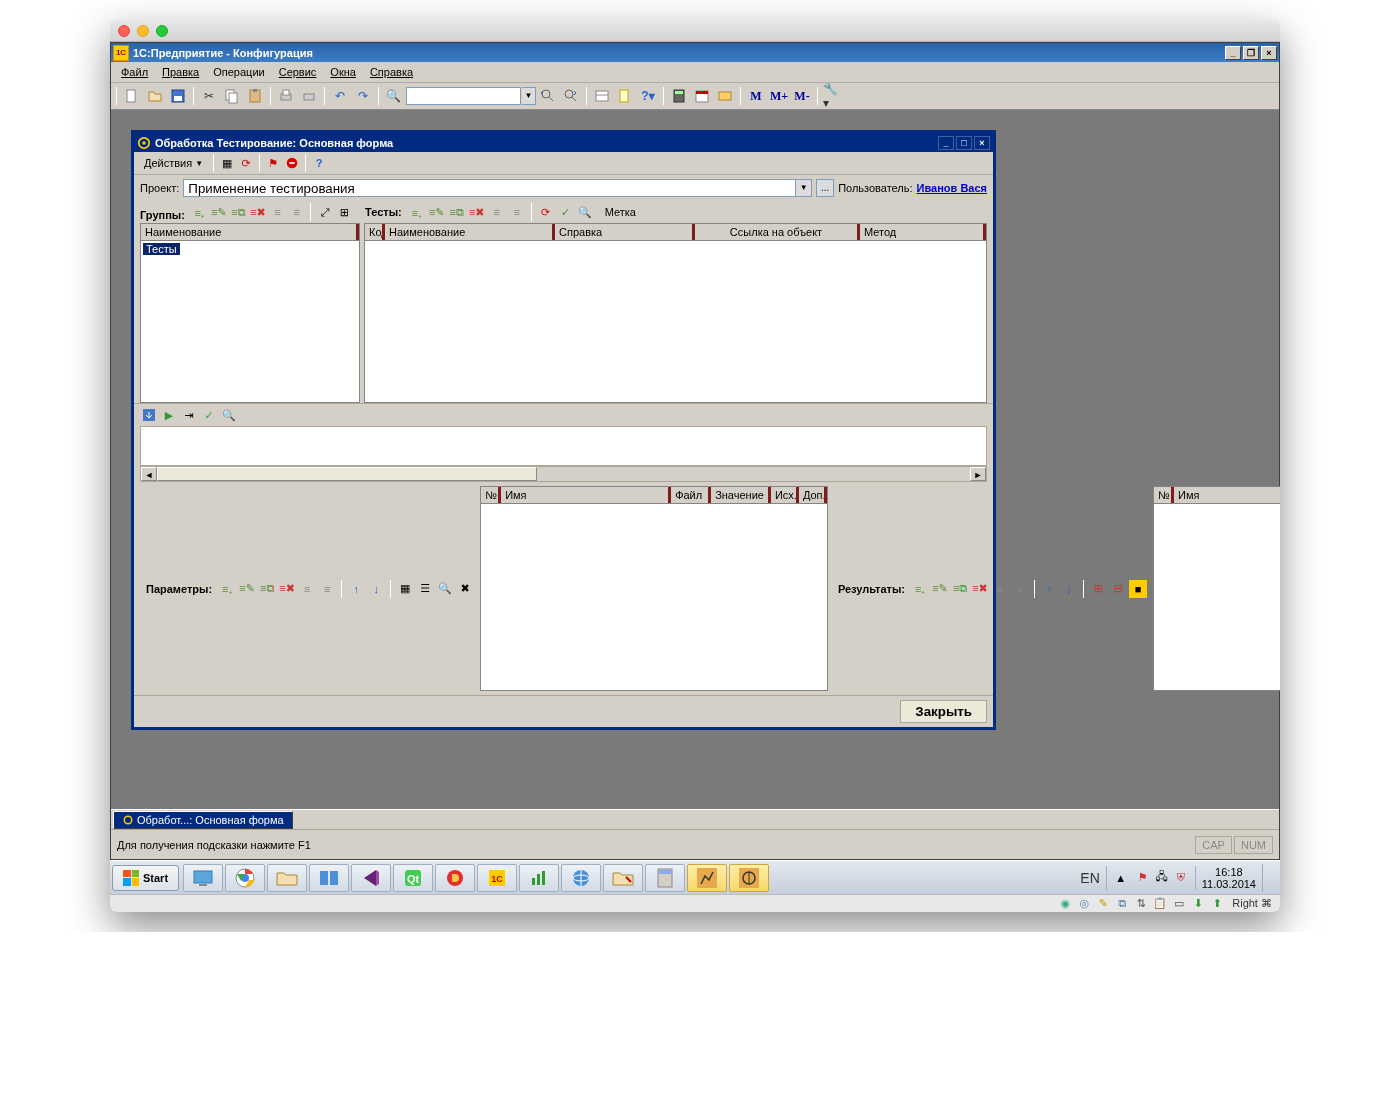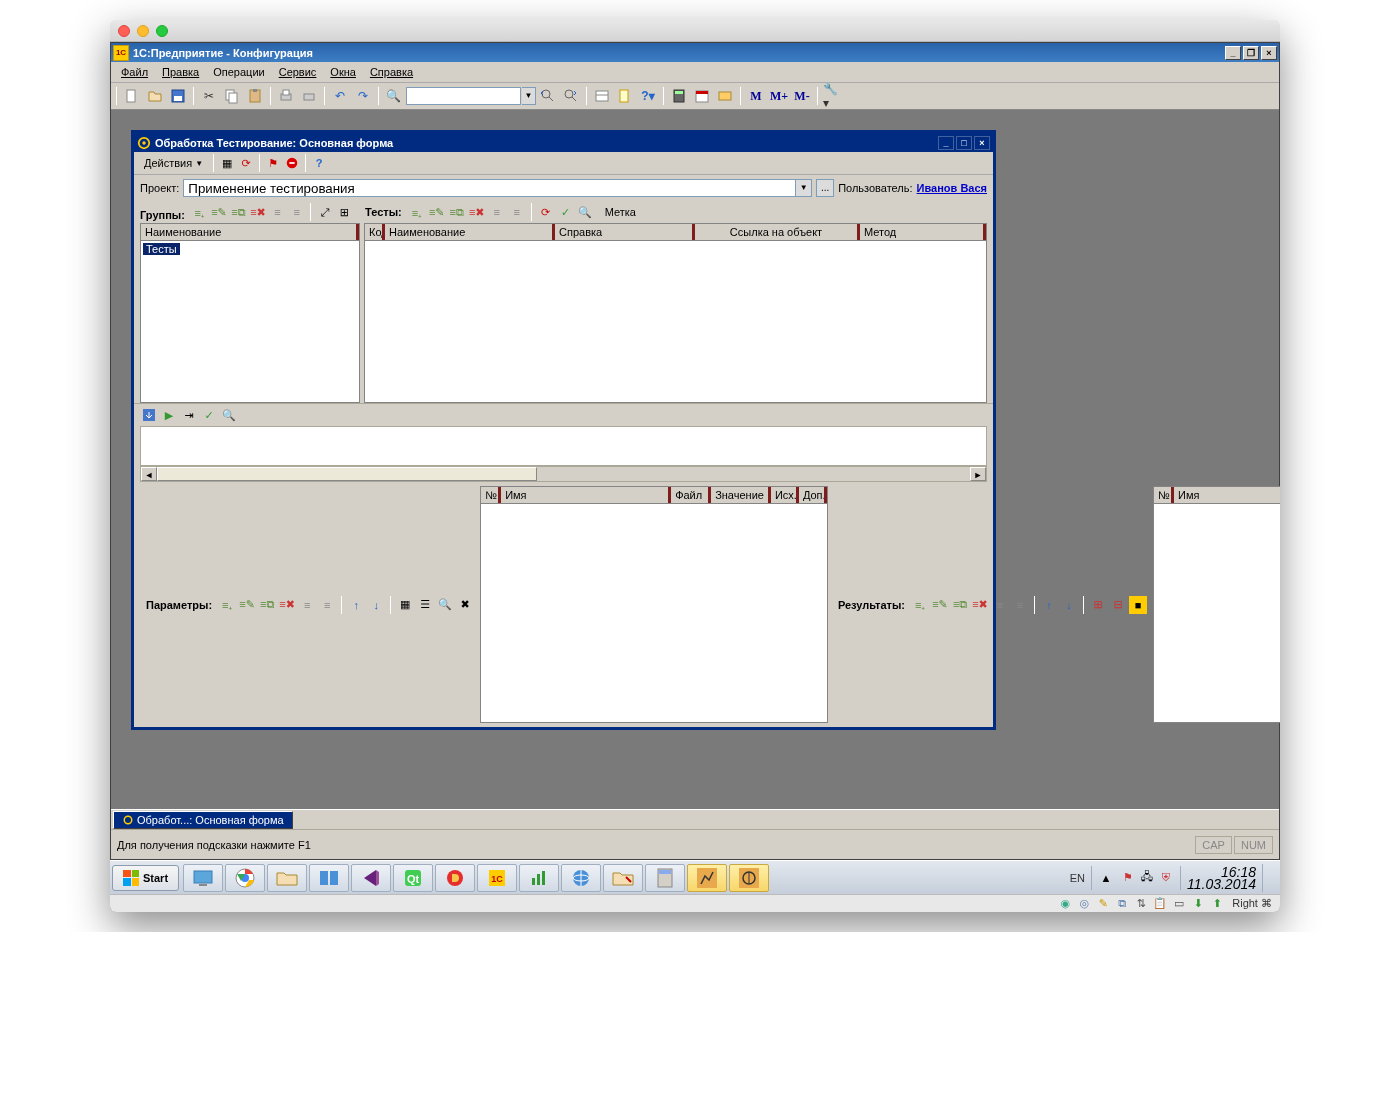--- a/index.html
+++ b/index.html
@@ -104,24 +104,24 @@
 
 .win-taskbar { position: absolute; left: 0; right: 0; bottom: 18px; height: 34px; background: linear-gradient(#e3e8ef,#c5ceda); border-top: 1px solid #fff; display: flex; align-items: center; padding: 2px; }
 .start-btn { padding: 4px 10px; background: linear-gradient(#f5f5f5,#dce1e8); border: 1px solid #8b9bb0; border-radius: 3px; cursor: pointer; font-weight: bold; display: flex; align-items: center; gap: 4px; }
 .win-logo { width: 16px; height: 16px; display: grid; grid-template-columns: 1fr 1fr; grid-template-rows: 1fr 1fr; gap: 1px; }
 .win-logo span:nth-child(1){background:#f65314;} .win-logo span:nth-child(2){background:#7cbb00;} .win-logo span:nth-child(3){background:#00a1f1;} .win-logo span:nth-child(4){background:#ffbb00;}
 .task-icons { display: flex; gap: 2px; margin-left: 4px; }
 .task-icon { width: 40px; height: 28px; border: 1px solid #a0aec0; border-radius: 2px; background: linear-gradient(#eef2f7,#d2dae5); display: flex; align-items: center; justify-content: center; cursor: pointer; }
 .task-icon.active { background: linear-gradient(#fef0a8,#f8d66a); border-color: #c9a83f; }
 .tray { margin-left: auto; display: flex; align-items: center; gap: 6px; padding: 0 6px; }
 .tray-sep { width: 1px; height: 24px; background: #a0aec0; }
-.tray-lang { font-size: 11px; color: #333; }
+.tray-lang { font-size: 14px; color: #333; }
 .tray-icons { display: flex; gap: 3px; }
 .tray-ic { width: 16px; height: 16px; display: flex; align-items: center; justify-content: center; font-size: 11px; }
-.tray-clock { text-align: right; font-size: 14px; line-height: 12px; font-style: italic; }
+.tray-clock { text-align: center; font-size: 11px; line-height: 12px; }
 
 
 .vb-statusbar { position: absolute; left: 0; right: 0; bottom: 0; height: 18px; background: #e8e8e8; display: flex; align-items: center; justify-content: flex-end; padding: 0 4px; gap: 3px; border-top: 1px solid #bbb; }
 .vb-ic { width: 16px; height: 16px; display: flex; align-items: center; justify-content: center; font-size: 11px; color: #555; }
 .vb-host { font-size: 11px; color: #333; padding: 0 4px; }
 
 .flex-spacer { flex: 1; }
 </style>
 </head>
 <body>
@@ -438,20 +438,23 @@
                   <div class="grid-col" style="width:60px;">Тип</div>
                   <div class="grid-col" style="width:30px;">Уда...</div>
                   <div class="grid-col" style="flex:1;">Значение</div>
                   <div class="grid-col" style="width:28px;">Доп.</div>
                   <div class="grid-col" style="width:28px;">Вкл.</div>
                 </div>
               </div>
             </div>
           </div>
 
+          <div class="close-row">
+            <button class="close-btn">Закрыть</button>
+          </div>
         </div>
 
         <div class="mdi-taskbar">
           <div class="mdi-task-btn">
             <svg width="12" height="12" viewBox="0 0 16 16">
                 <circle cx="8" cy="8" r="5" fill="none" stroke="#fc0" stroke-width="2"></circle>
               </svg>
             <span>Обработ...: Основная форма</span>
           </div>
         </div>

